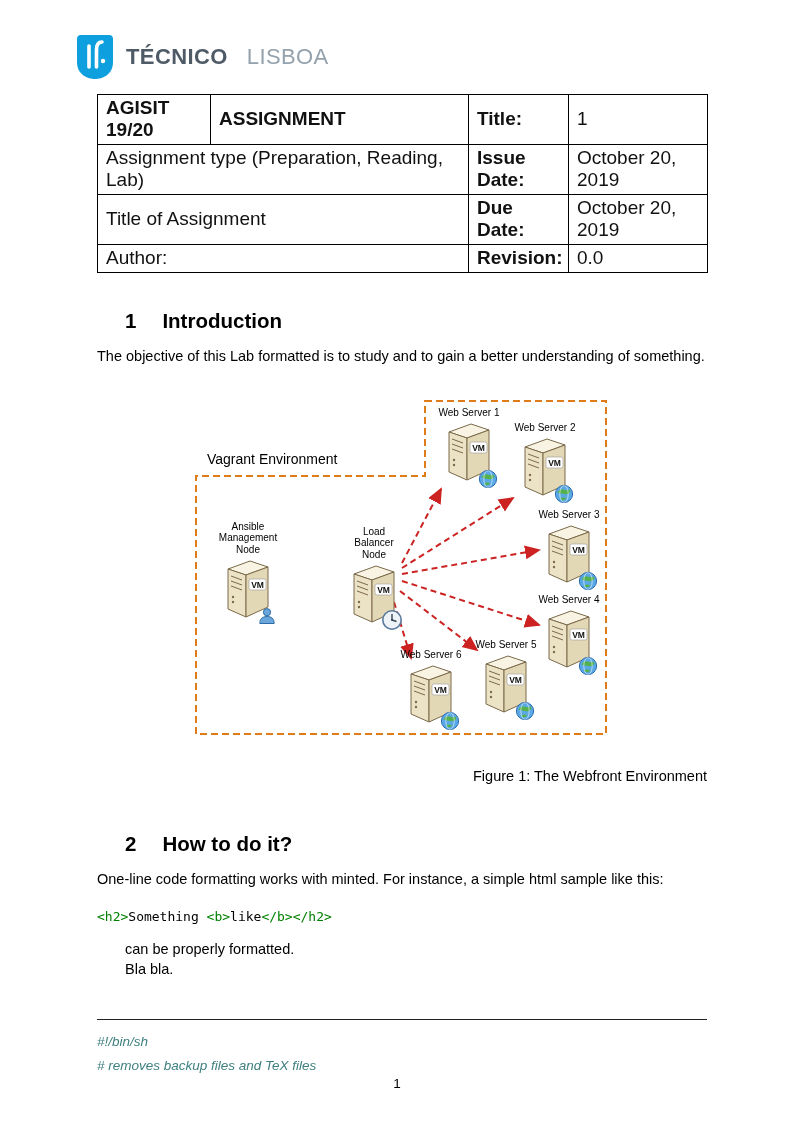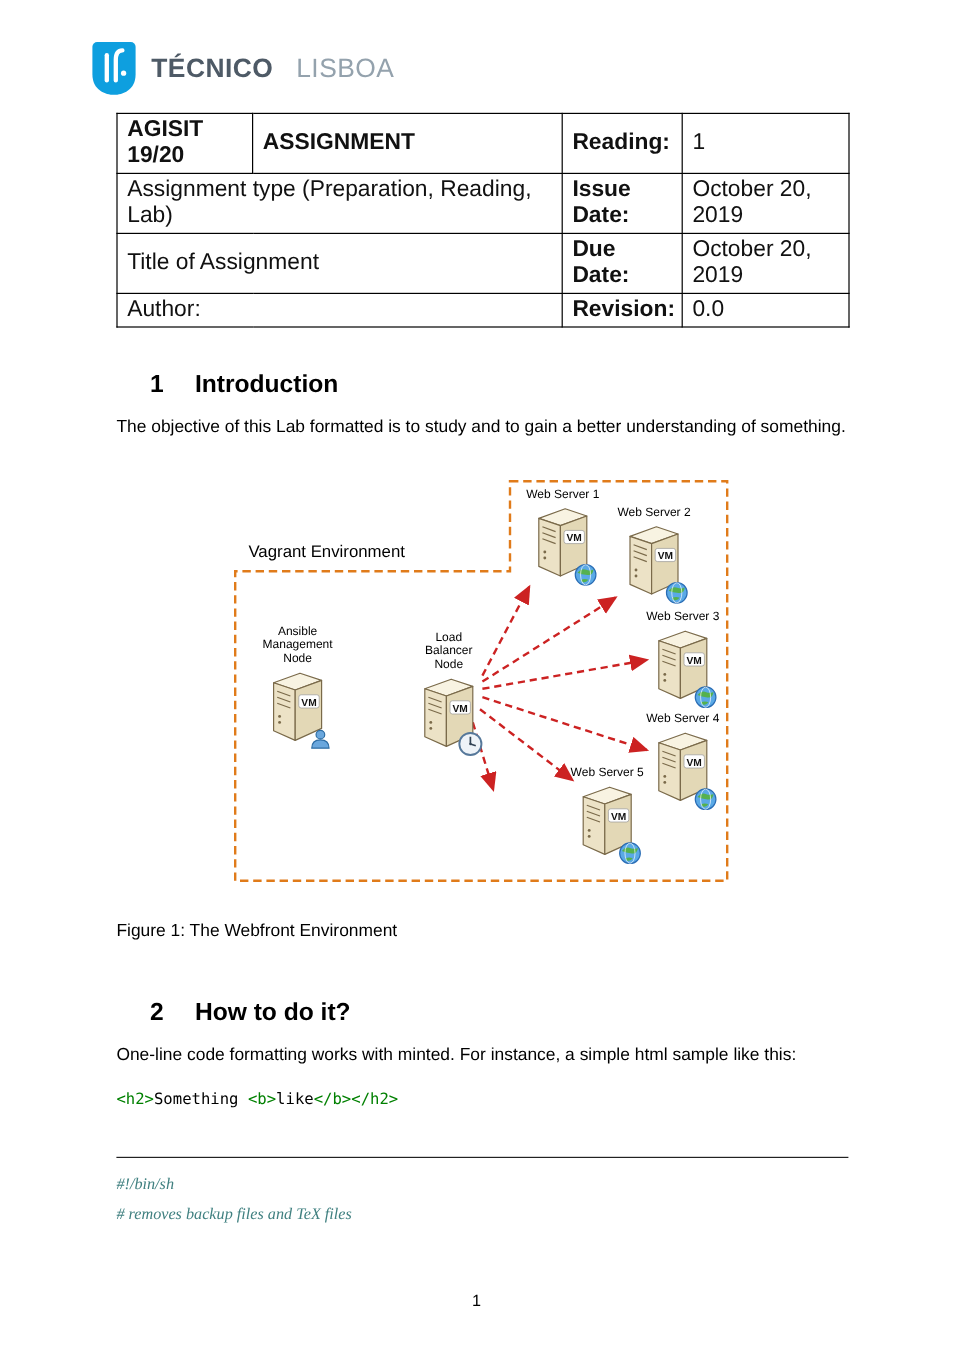--- a/index.html
+++ b/index.html
@@ -24,28 +24,28 @@
   .sec-num { display:inline-block; margin-right:26px; }
   .para { font-size:14.5px; line-height:1.36; text-align:justify; margin-top:14px; width:610px; color:#000; }
   
   .figure-block { position:relative; width:420px; height:345px; margin:28px 0 0 98px; }
   .env-svg { position:absolute; left:0; top:0; }
   .env-label { position:absolute; left:12px; top:56px; font-size:14px; color:#000; }
   .node { position:absolute; width:64px; display:flex; flex-direction:column; align-items:center; }
   .node-label { font-size:10px; line-height:1.15; text-align:center; margin-bottom:2px; color:#000; }
   .server-wrap { position:relative; width:52px; height:66px; }
   .badge { position:absolute; right:-3px; bottom:-3px; }
-  .fig-caption { text-align:left; margin-top:28px; font-size:14.5px; width:610px; color:#000; }
+  .fig-caption { text-align:right; margin-top:28px; font-size:14.5px; width:610px; color:#000; }
   
   .inline-code { font-family:"DejaVu Sans Mono", monospace; font-size:13px; margin-top:20px; }
   .tok-tag { color:#008000;text-align:right; }
   .tok-plain { color:#000; }
   .followup { margin-top:16px; margin-left:28px; font-size:14.5px; line-height:1.32; color:#000; }
   .code-block { margin-top:40px; border-top:1.2px solid #222; padding-top:10px; width:610px; }
-  .code-line { font-family:Liberation Serif, serif; font-size:13.5px; font-style:italic; color:#408080; line-height:1.8; }
+  .code-line { font-family:Liberation Sans, sans-serif; font-size:13.5px; font-style:italic; color:#408080; line-height:1.8; }
   .page-num { position:absolute; bottom:32px; left:0; width:100%; text-align:center; font-size:13.5px; color:#000; }
 </style>
 </head>
 <body>
 
 <svg width="0" height="0" style="position:absolute" aria-hidden="true">
   <symbol id="server-sym" viewBox="0 0 52 66">
     <polygon points="6,12 28,4 46,10 24,18" fill="#f8f3e2" stroke="#7a6a4a" stroke-width="1" stroke-linejoin="round"></polygon>
     <polygon points="6,12 24,18 24,60 6,52" fill="#ece2c6" stroke="#7a6a4a" stroke-width="1" stroke-linejoin="round"></polygon>
     <polygon points="24,18 46,10 46,50 24,60" fill="#e3d8b6" stroke="#7a6a4a" stroke-width="1" stroke-linejoin="round"></polygon>
@@ -80,21 +80,21 @@
       <colgroup>
           <col style="width:113px">
           <col style="width:258px">
           <col style="width:100px">
           <col style="width:139px">
         </colgroup>
       <tbody>
           <tr>
         <td class="b">AGISIT 19/20</td>
         <td class="b">ASSIGNMENT</td>
-        <td class="b">Reading:</td>
+        <td class="b">Title:</td>
         <td>1</td>
       </tr>
       <tr>
         <td colspan="2">Assignment type (Preparation, Reading, Lab)</td>
         <td class="b">Issue Date:</td>
         <td>October 20, 2019</td>
       </tr>
       <tr>
         <td colspan="2">Title of Assignment</td>
         <td class="b">Due Date:</td>
@@ -232,31 +232,49 @@
             </svg>
           <svg class="badge" width="20" height="20" viewBox="0 0 20 20">
             <circle cx="10" cy="10" r="8.6" fill="#5aa9e6" stroke="#2a6db5"></circle>
             <path d="M3.2,8.2 Q6.5,4.2 10.5,5.8 Q13.5,7 16.6,5.6 Q16,10.8 11.5,10.2 Q6.5,9.5 3.2,8.2 Z" fill="#55b14e"></path>
             <path d="M6,14.5 Q9,12.8 12.3,14.2 Q10.5,17 7.6,16 Z" fill="#55b14e"></path>
             <ellipse cx="10" cy="10" rx="4.2" ry="8.4" fill="none" stroke="#ffffff" stroke-width="0.7" opacity="0.8"></ellipse>
           </svg>
         </div>
       </div>
 
+      <div class="node" style="left:204px;top:254px">
+        <div class="node-label">Web Server 6</div>
+        <div class="server-wrap">
+          <svg width="52" height="66">
+              <use href="#server-sym"></use>
+            </svg>
+          <svg class="badge" width="20" height="20" viewBox="0 0 20 20">
+            <circle cx="10" cy="10" r="8.6" fill="#5aa9e6" stroke="#2a6db5"></circle>
+            <path d="M3.2,8.2 Q6.5,4.2 10.5,5.8 Q13.5,7 16.6,5.6 Q16,10.8 11.5,10.2 Q6.5,9.5 3.2,8.2 Z" fill="#55b14e"></path>
+            <path d="M6,14.5 Q9,12.8 12.3,14.2 Q10.5,17 7.6,16 Z" fill="#55b14e"></path>
+            <ellipse cx="10" cy="10" rx="4.2" ry="8.4" fill="none" stroke="#ffffff" stroke-width="0.7" opacity="0.8"></ellipse>
+          </svg>
+        </div>
+      </div>
     </div>
 
     <div class="fig-caption">Figure 1: The Webfront Environment</div>
 
     <div class="section-heading" style="margin-top:48px">
       <span class="sec-num">2</span><span>How to do it?</span>
     </div>
     <p class="para">One-line code formatting works with minted. For instance, a simple html sample like this:</p>
 
     <div class="inline-code"><span class="tok-tag">&lt;h2&gt;</span><span class="tok-plain">Something </span><span class="tok-tag">&lt;b&gt;</span><span class="tok-plain">like</span><span class="tok-tag">&lt;/b&gt;</span><span class="tok-tag">&lt;/h2&gt;</span></div>
 
+    <div class="followup">
+      <div>can be properly formatted.</div>
+      <div>Bla bla.</div>
+    </div>
 
     <div class="code-block">
       <div class="code-line">#!/bin/sh</div>
       <div class="code-line"># removes backup files and TeX files</div>
     </div>
 
   </div>
 
   <div class="page-num">1</div>
 </div>

